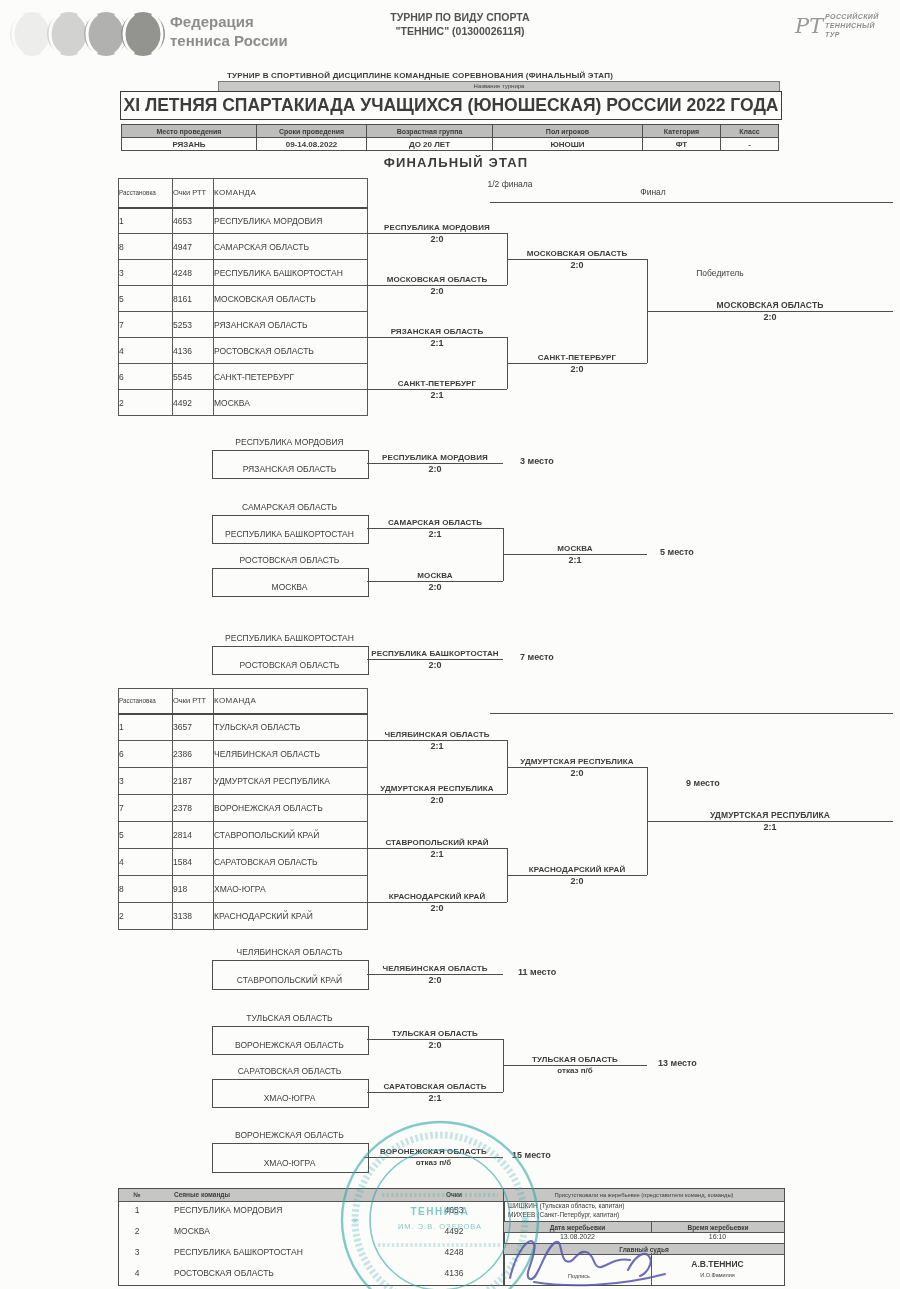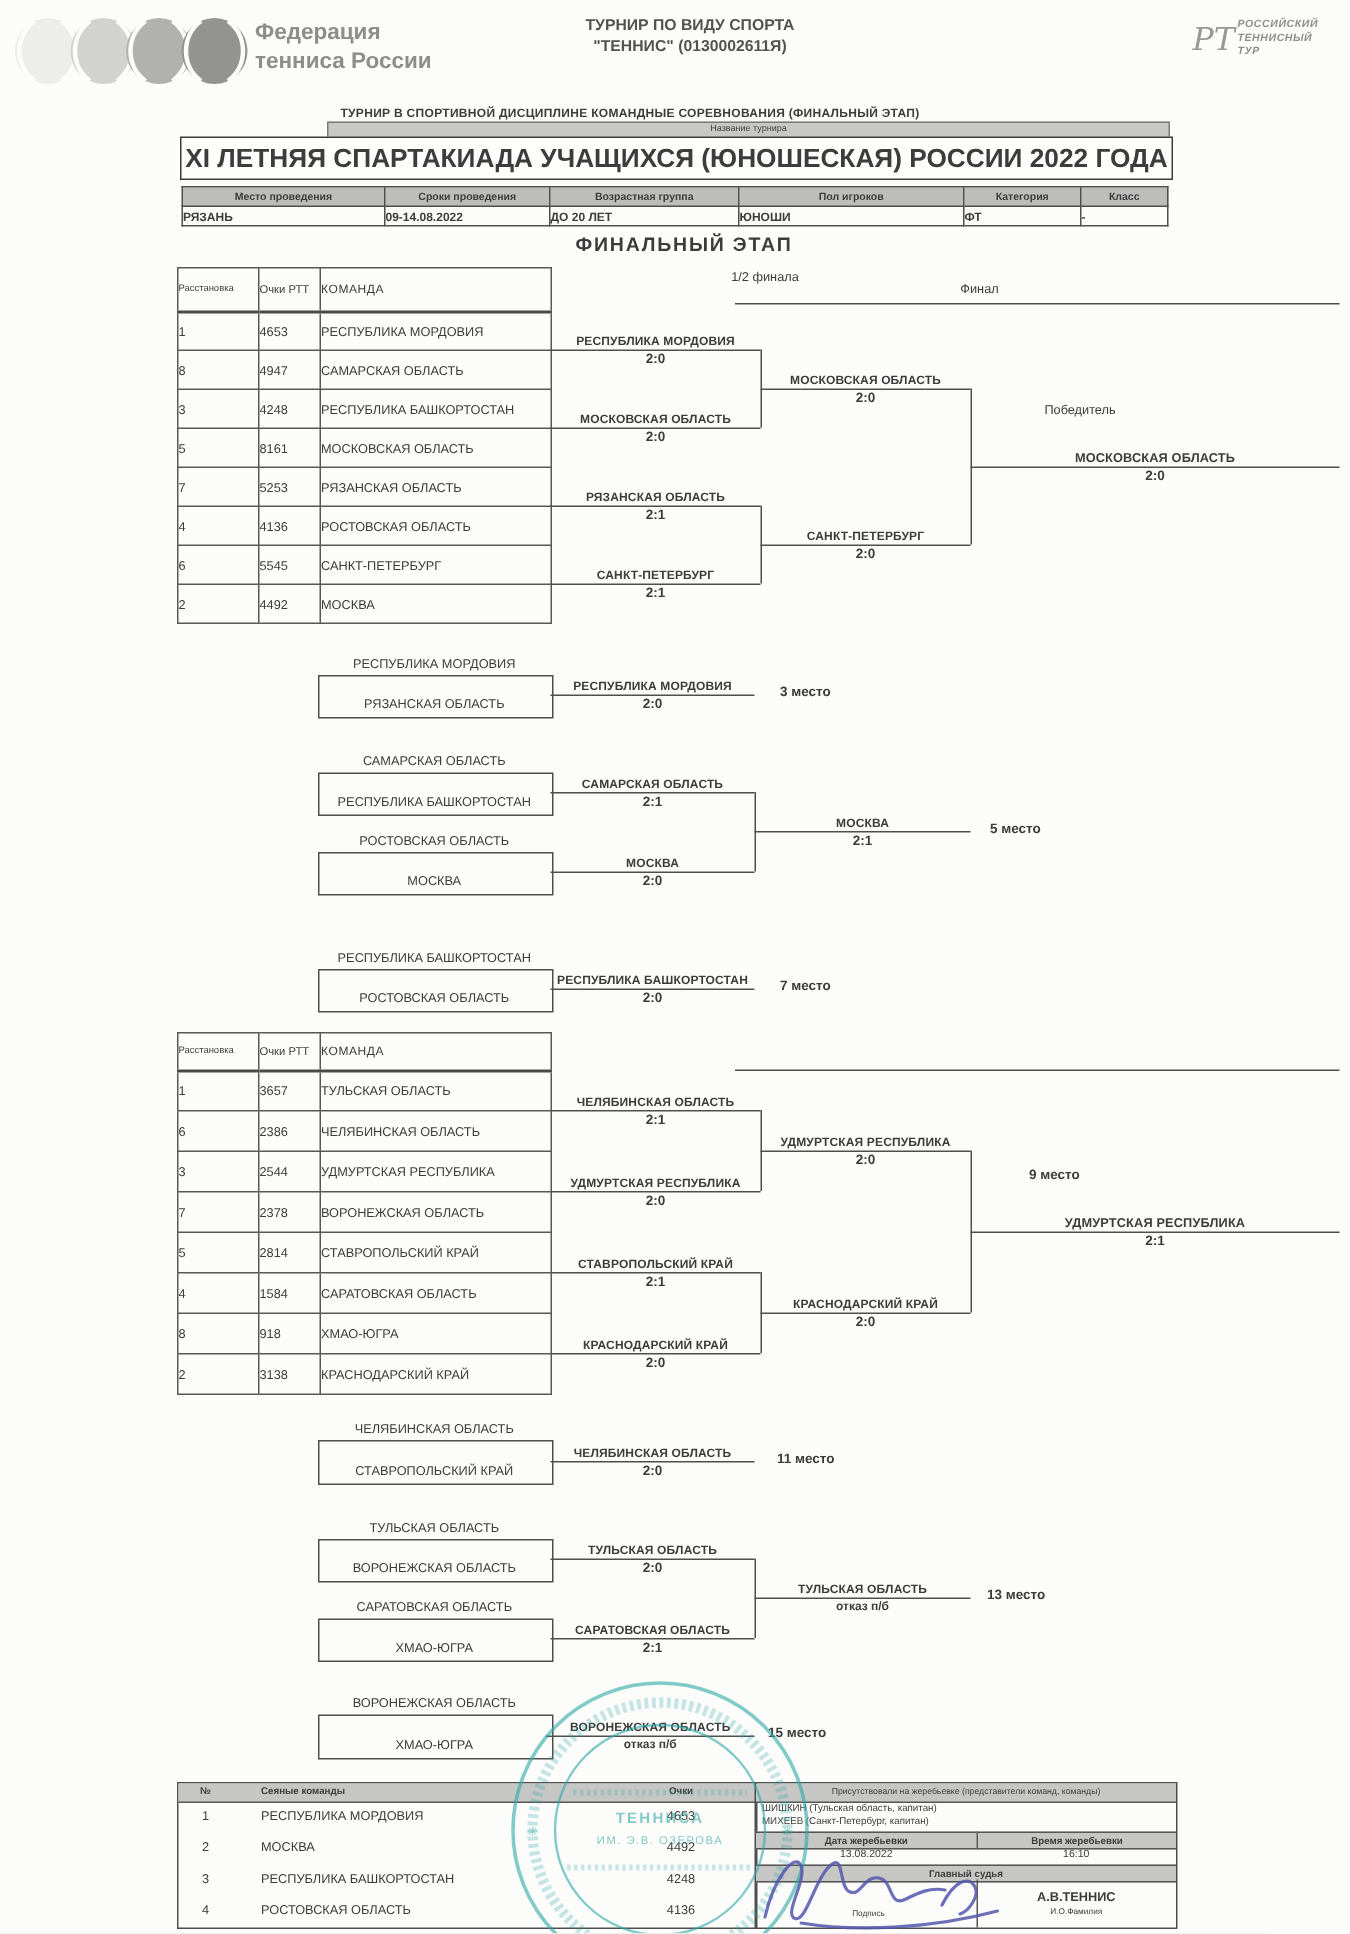--- a/index.html
+++ b/index.html
@@ -23,21 +23,21 @@
   .btable th,.btable td{border:1px solid #585858;padding:0;text-align:left;
                         font-weight:400;overflow:hidden;white-space:nowrap;}
   .btable{border:1.6px solid #4a4a4a;}
   .btable th{font-size:7px;border-bottom:2.2px solid #4a4a4a;}
   .btable td{font-size:8.5px;}
   th.h-seed{font-size:6.3px;}
   th.h-team{font-size:8px;font-weight:400;letter-spacing:.4px;}
   
   .itable{position:absolute;border-collapse:collapse;table-layout:fixed;border:1.5px solid #4a4a4a;}
   .itable th{background:#bdbdbc;font-size:7px;font-weight:600;border:1px solid #4f4f4f;padding:0;}
-  .itable td{font-size:8px;font-weight:700;border:1px solid #4f4f4f;padding:0;text-align:left;}
+  .itable td{font-size:8px;font-weight:700;border:1px solid #4f4f4f;padding:0;text-align:center;}
   .band{position:absolute;background:#c6c6c4;border-top:1px solid #565656;border-bottom:1px solid #565656;
         font-size:6.5px;display:flex;align-items:center;justify-content:center;white-space:nowrap;}
 </style>
 </head>
 <body>
 
 <div class="page">
 
   <svg class="abs" style="left:6px;top:5px;width:162px;height:56px" viewBox="0 0 162 56">
     <g>
@@ -262,21 +262,21 @@
           <td>3657</td>
           <td>ТУЛЬСКАЯ ОБЛАСТЬ</td>
         </tr>
     <tr style="height:27px">
           <td>6</td>
           <td>2386</td>
           <td>ЧЕЛЯБИНСКАЯ ОБЛАСТЬ</td>
         </tr>
     <tr style="height:27px">
           <td>3</td>
-          <td>2544</td>
+          <td>2187</td>
           <td>УДМУРТСКАЯ РЕСПУБЛИКА</td>
         </tr>
     <tr style="height:27px">
           <td>7</td>
           <td>2378</td>
           <td>ВОРОНЕЖСКАЯ ОБЛАСТЬ</td>
         </tr>
     <tr style="height:27px">
           <td>5</td>
           <td>2814</td>

